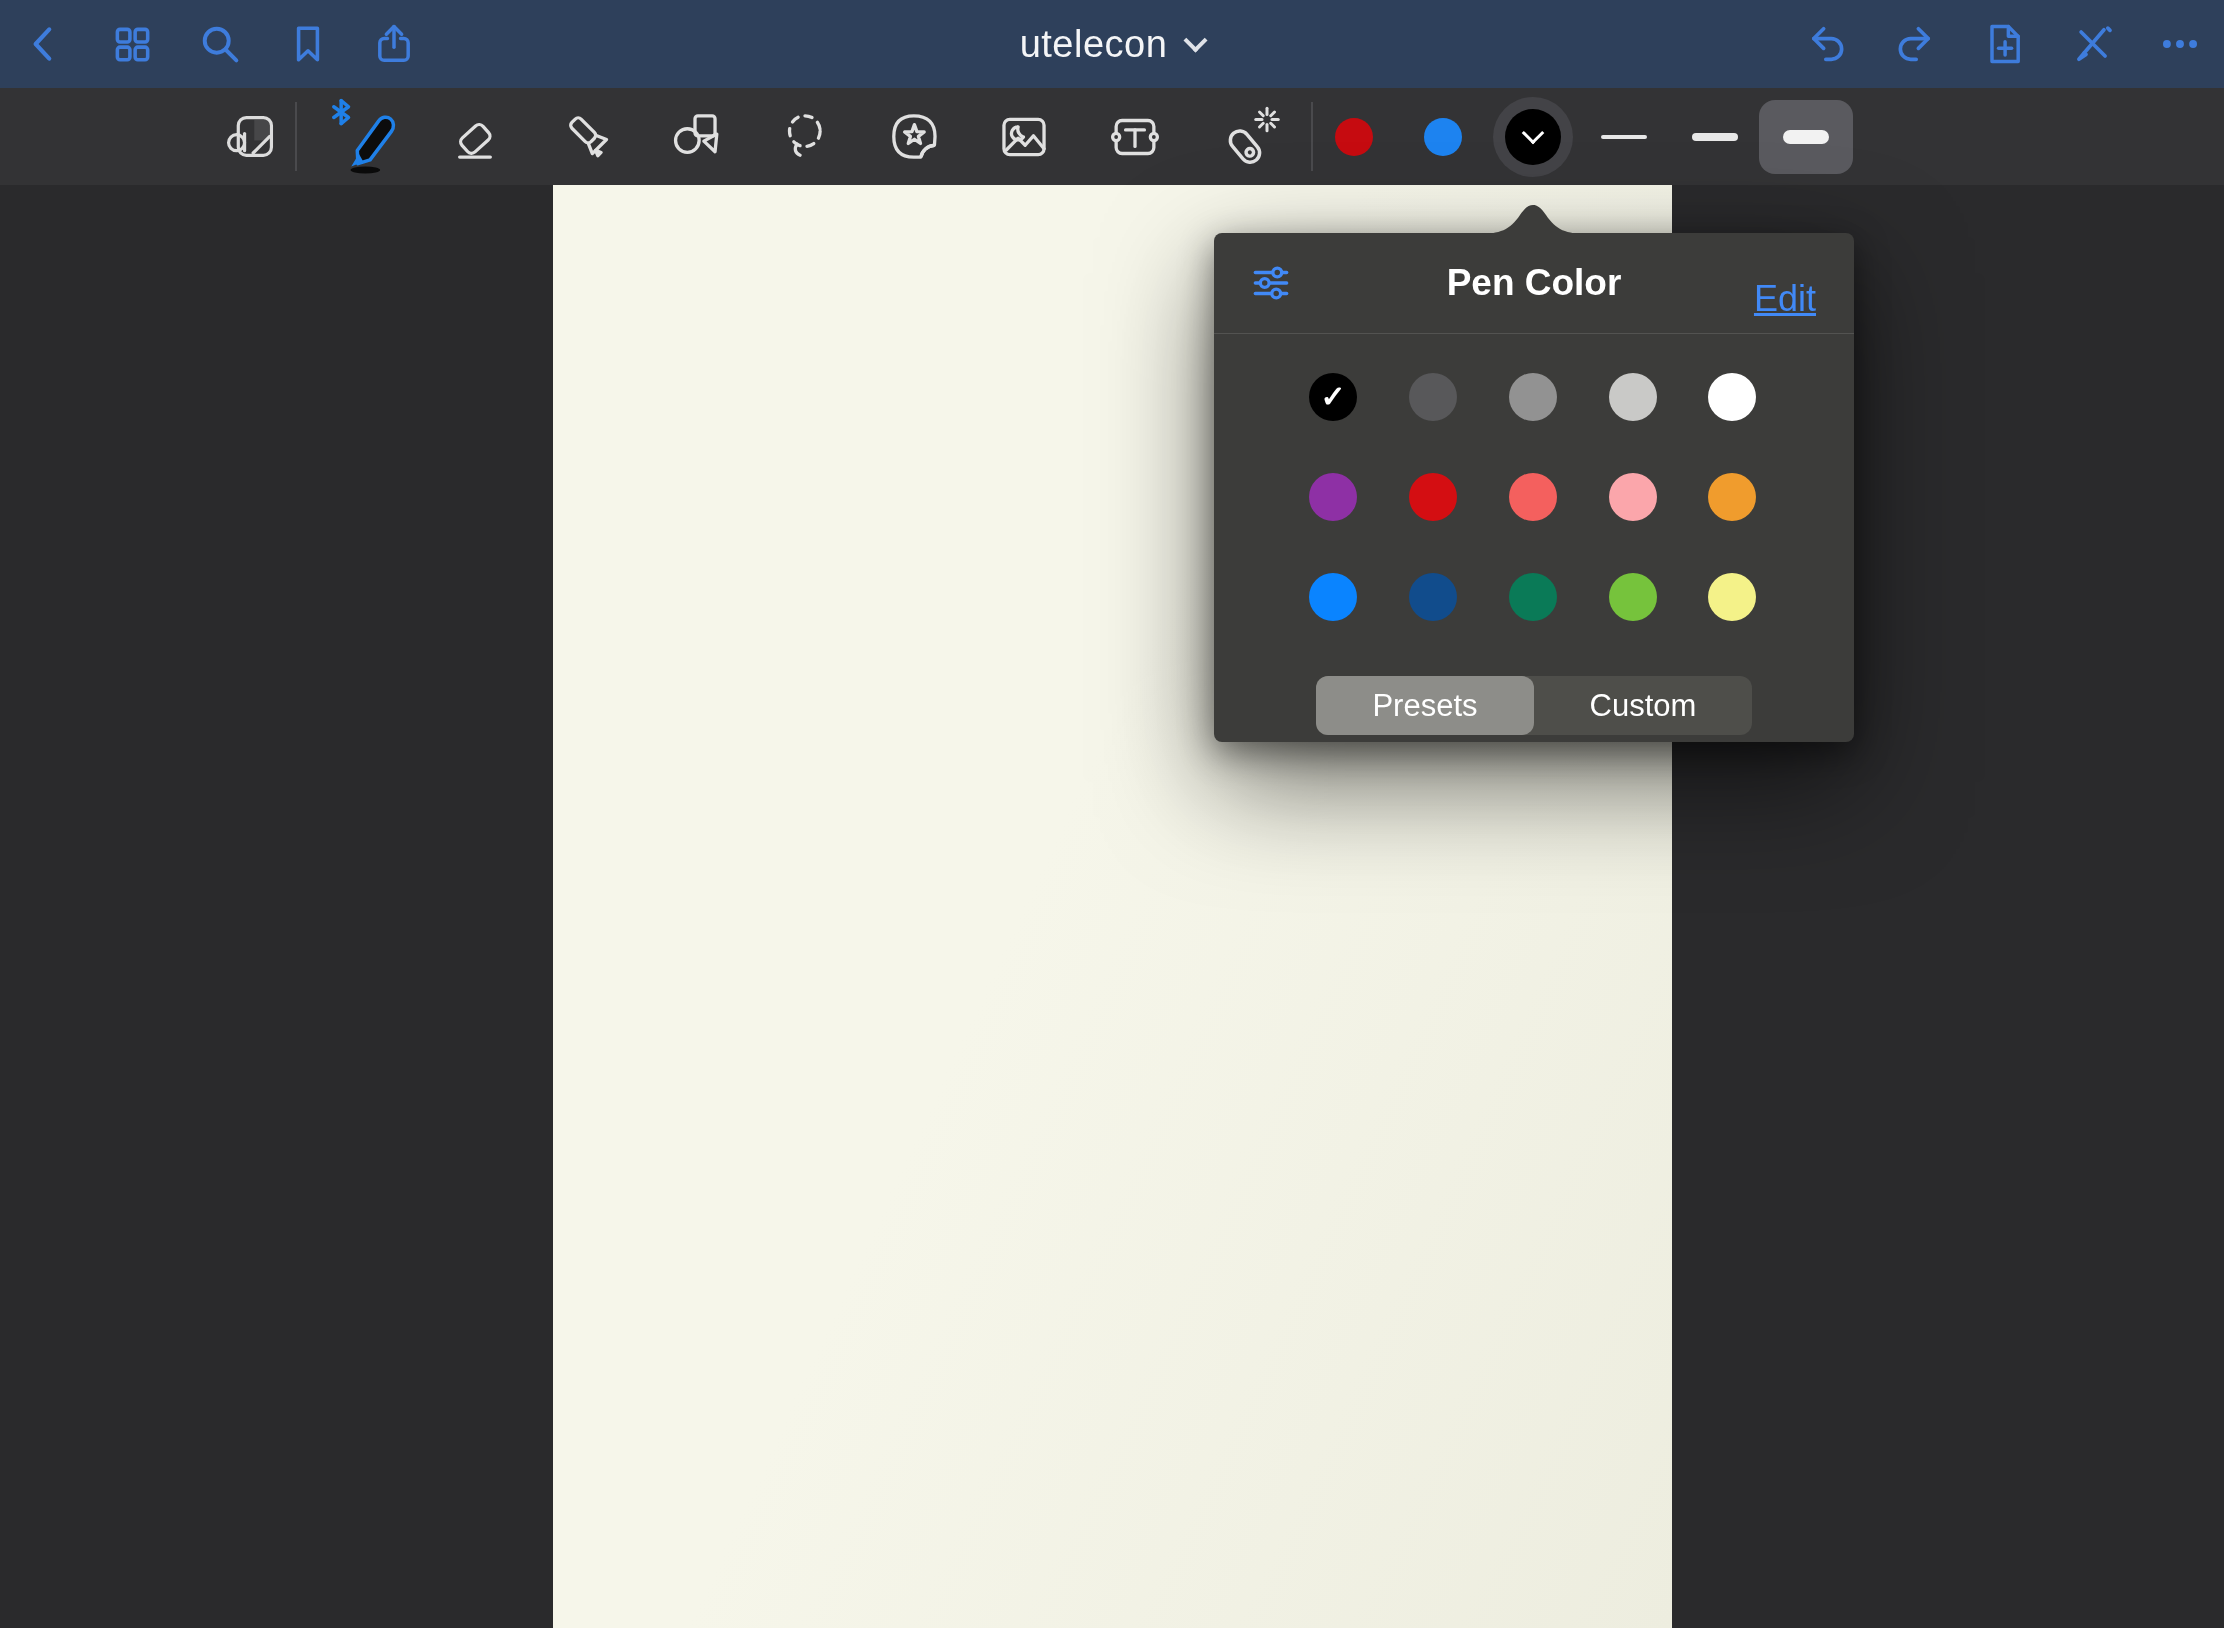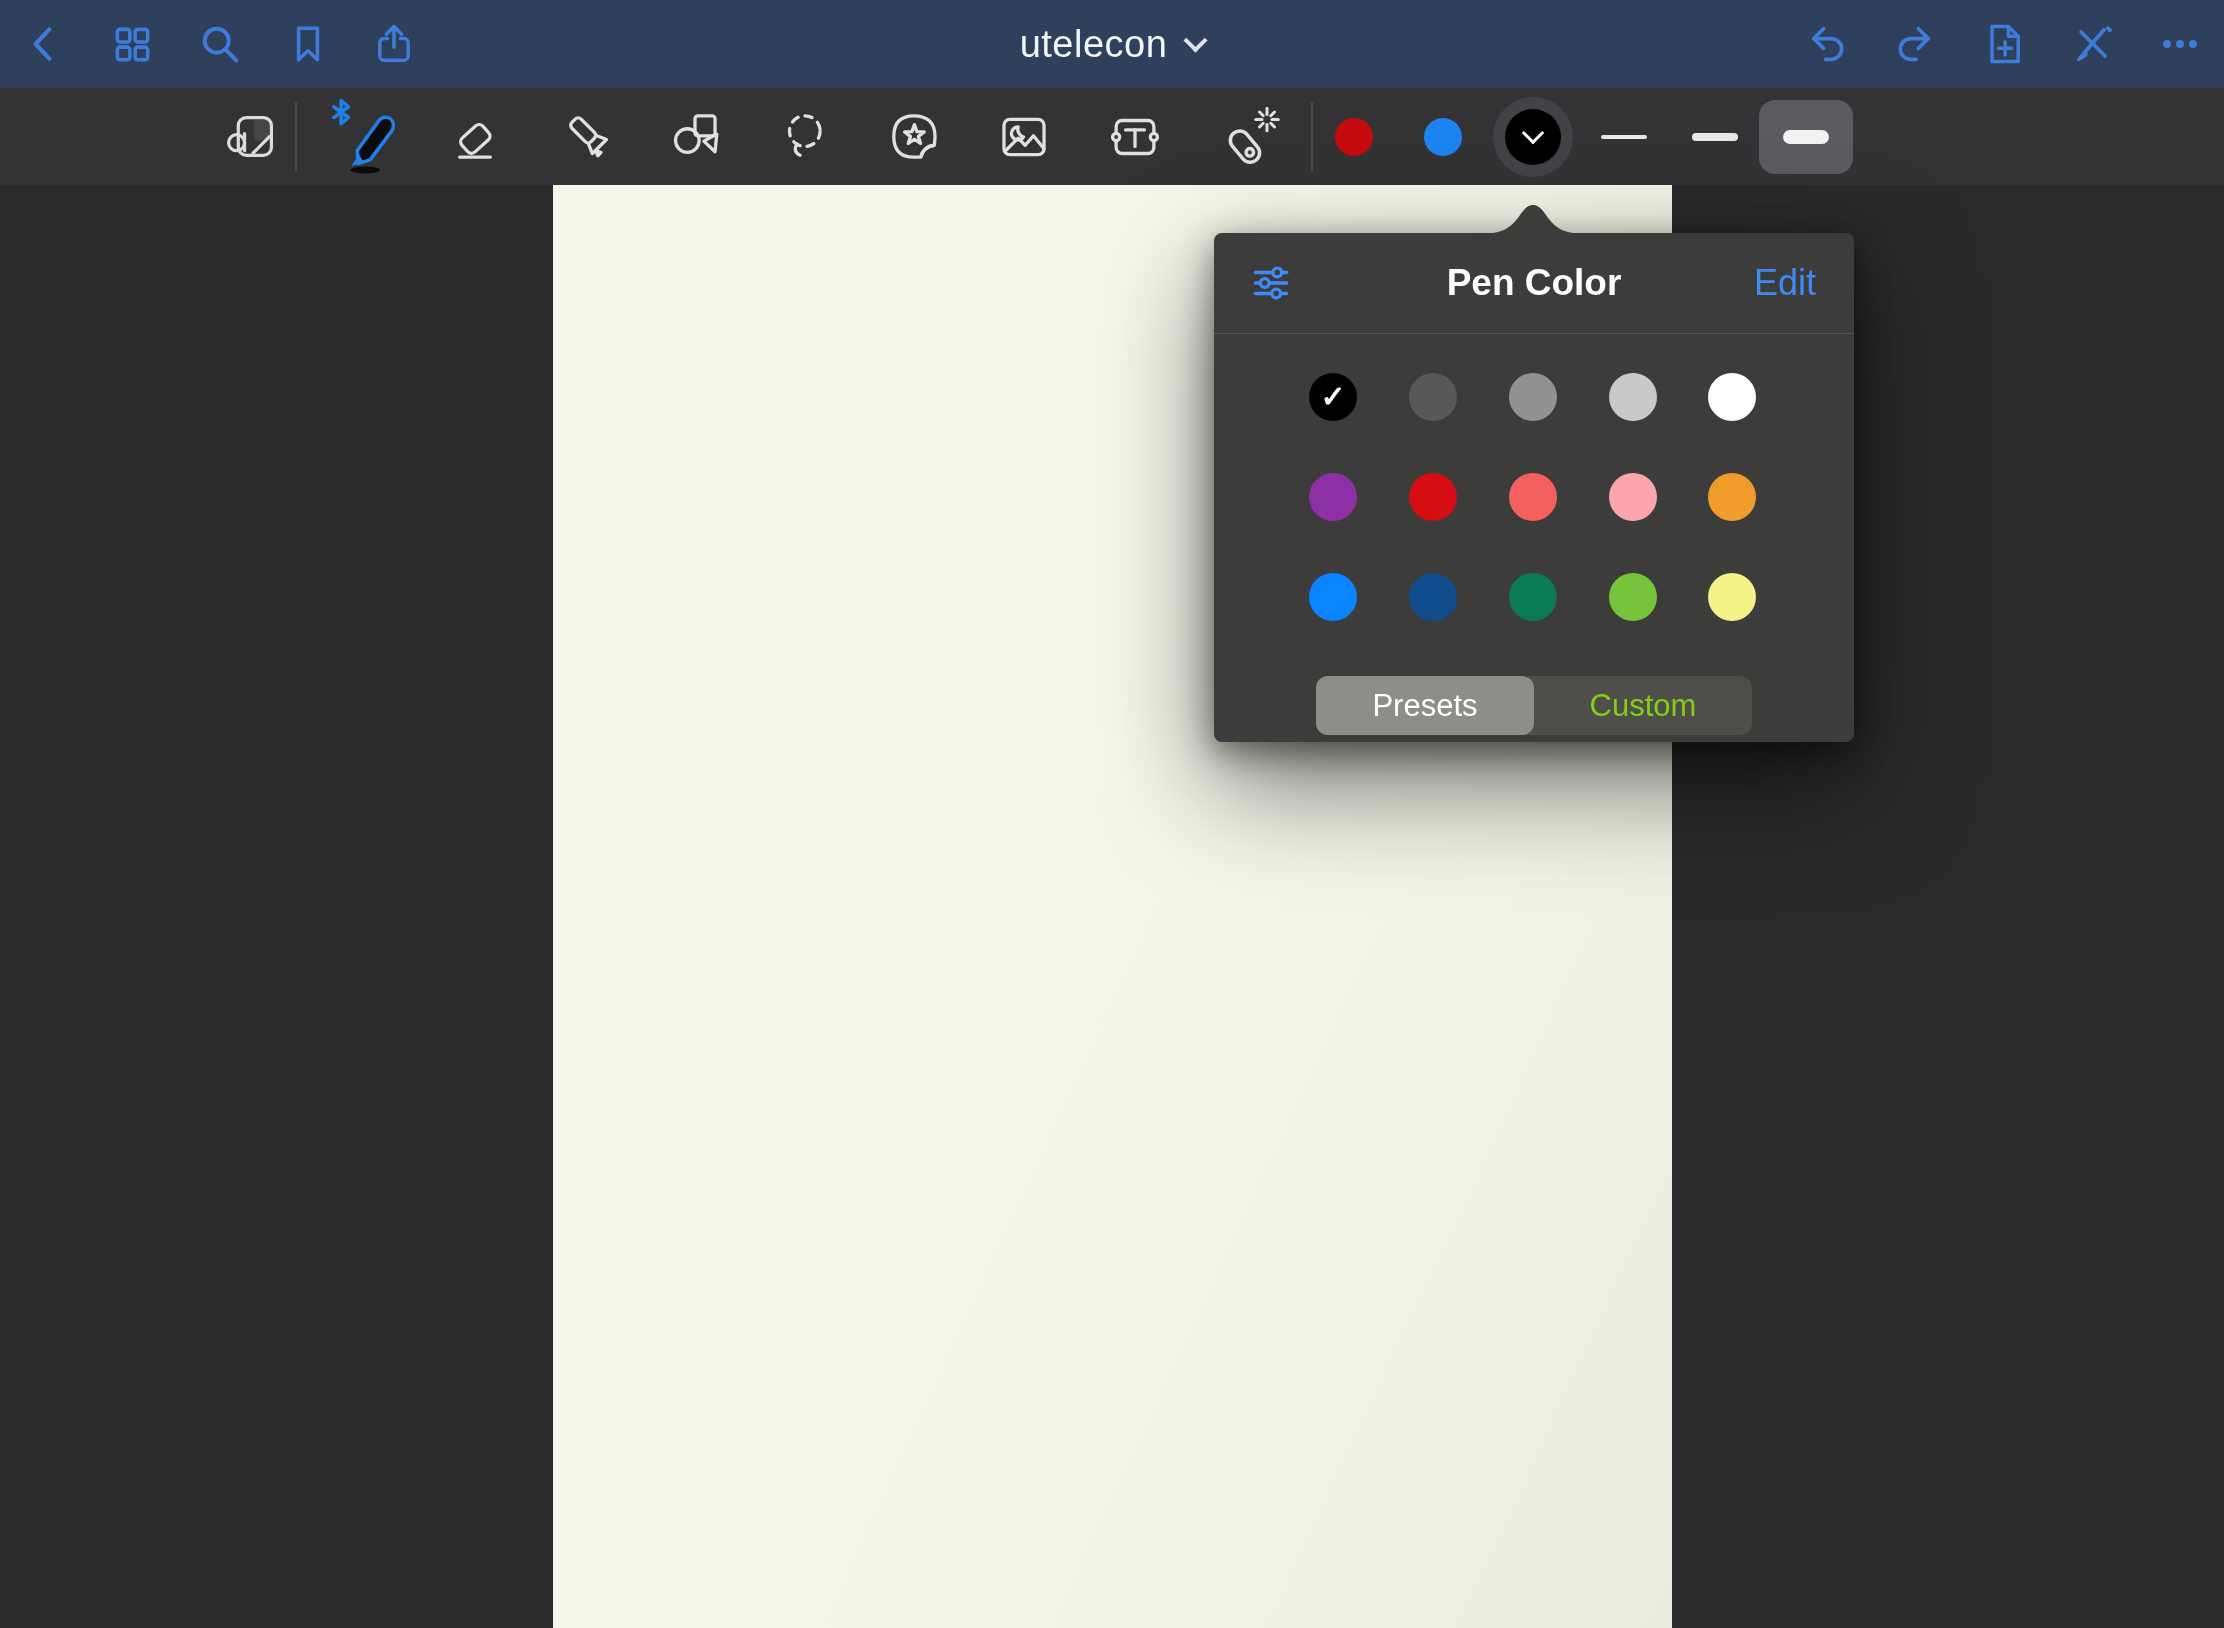--- a/index.html
+++ b/index.html
@@ -29,28 +29,28 @@
   .paper{position:absolute;left:553px;top:185px;width:1119px;height:1443px;
          background:linear-gradient(115deg,#f6f6ea 45%,#ededdf 100%);}
   
   .popover{position:absolute;left:1214px;top:233px;width:640px;height:509px;background:#3c3c3a;border-radius:8px;
            box-shadow:0 40px 110px rgba(0,0,0,.55),0 10px 34px rgba(0,0,0,.45);z-index:40;}
   .pop-arrow{position:absolute;left:264px;top:-29px;width:110px;height:30px;}
   .pop-header{position:absolute;left:0;top:0;width:100%;height:100px;}
   .pop-title{position:absolute;left:0;top:0;width:100%;height:100px;display:flex;align-items:center;justify-content:center;
              color:#fff;font-size:37px;font-weight:700;}
   .pop-settings{position:absolute;left:34px;top:27px;width:46px;height:46px;cursor:pointer;}
-  .pop-edit{position:absolute;right:38px;top:0;height:100px;display:flex;align-items:center;
-            color:#4189f6;font-size:36px;cursor:pointer;}
+  .pop-edit{position:absolute;right:38px;top:16px;height:100px;display:flex;align-items:center;
+            color:#4189f6;font-size:36px;cursor:pointer;text-decoration:underline;}
   .pop-divider{position:absolute;left:0;top:100px;width:100%;height:1px;background:rgba(255,255,255,.12);}
   .swatch{position:absolute;width:48px;height:48px;border-radius:50%;cursor:pointer;
           display:flex;align-items:center;justify-content:center;}
   .swatch .check{color:#fff;font-size:30px;font-weight:700;line-height:1;}
   .seg-track{position:absolute;left:102px;top:443px;width:436px;height:59px;border-radius:12px;background:#4e4e4a;display:flex;}
-  .seg{flex:1;display:flex;align-items:center;justify-content:center;color:#84cc16;font-size:31px;cursor:pointer;border-radius:12px;}
+  .seg{flex:1;display:flex;align-items:center;justify-content:center;color:#ffffff;font-size:31px;cursor:pointer;border-radius:12px;}
   .seg.selected{background:#8d8d89;color:#fff;}
 </style>
 </head>
 <body>
 
 <div class="stage">
 
   <div class="paper"></div>
 
   <div class="navbar">

